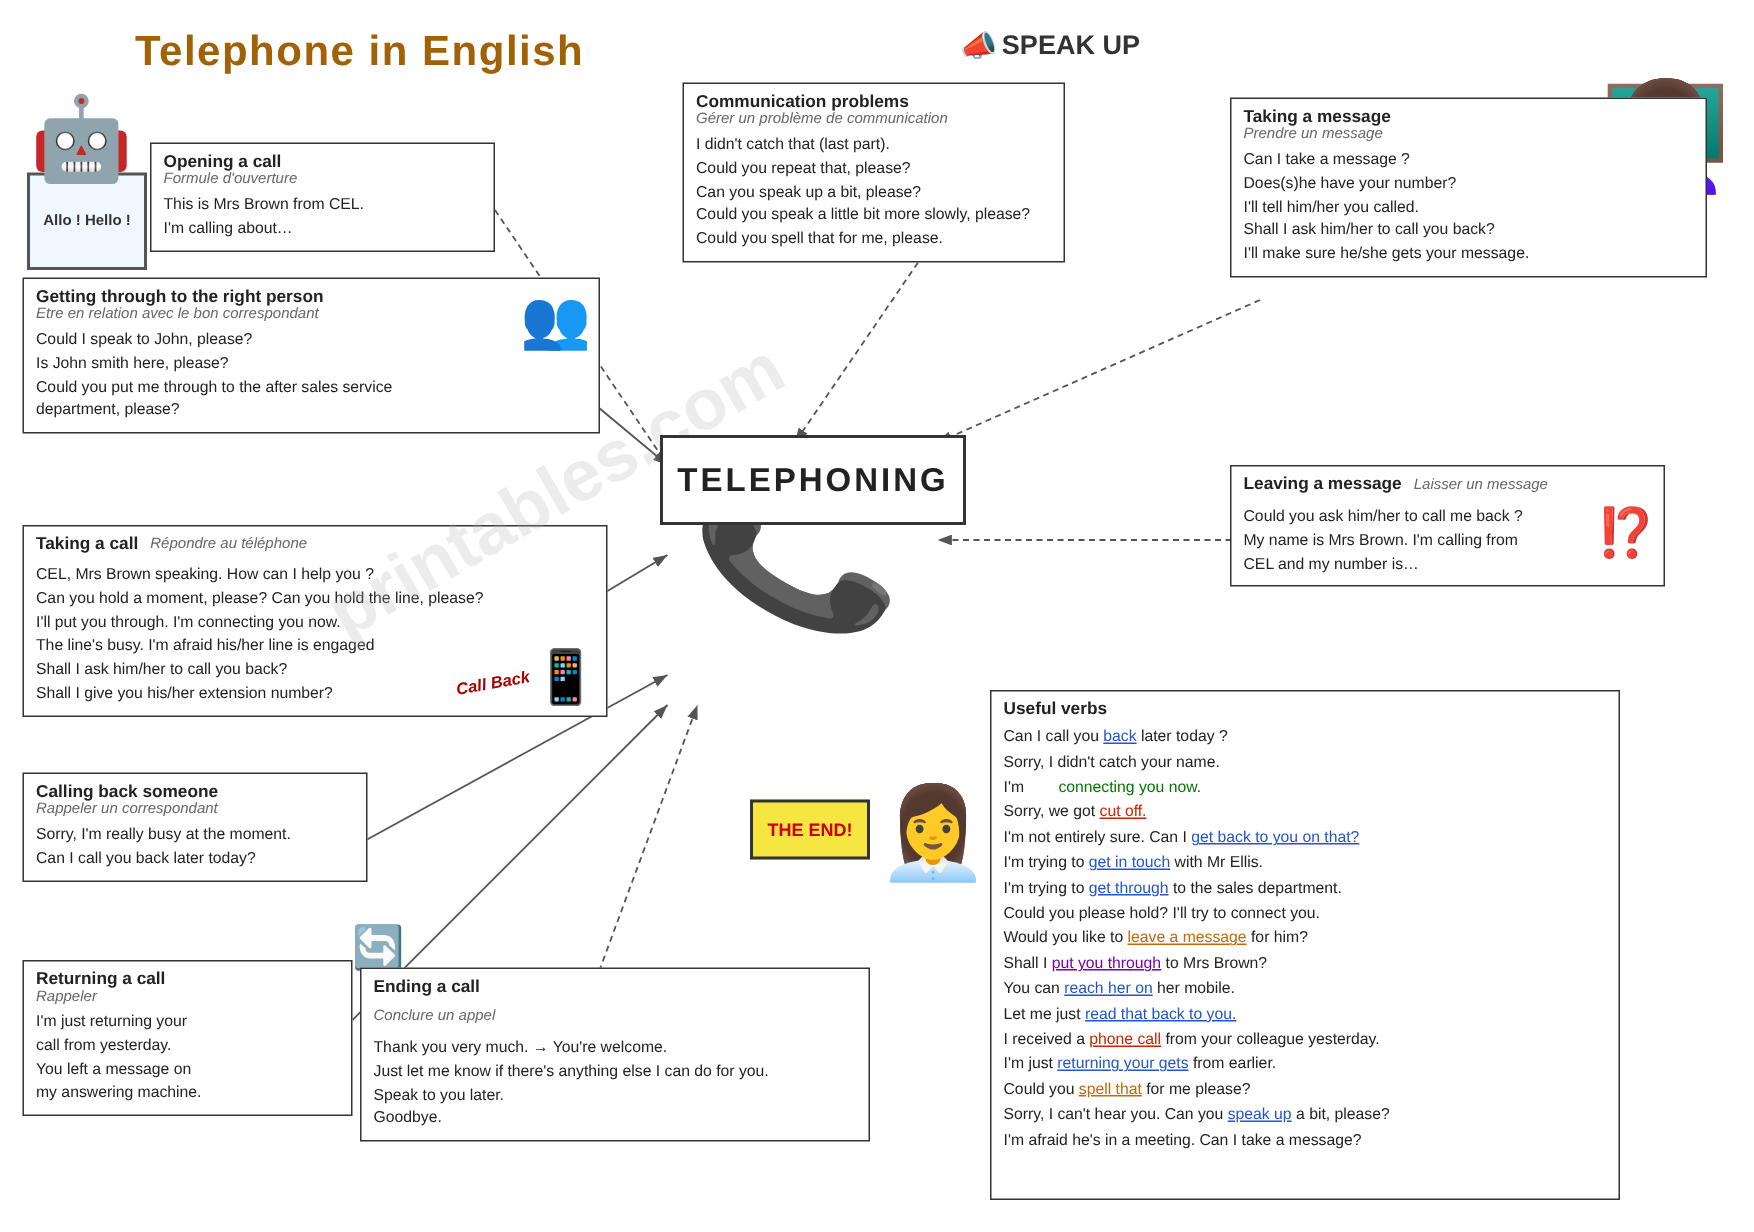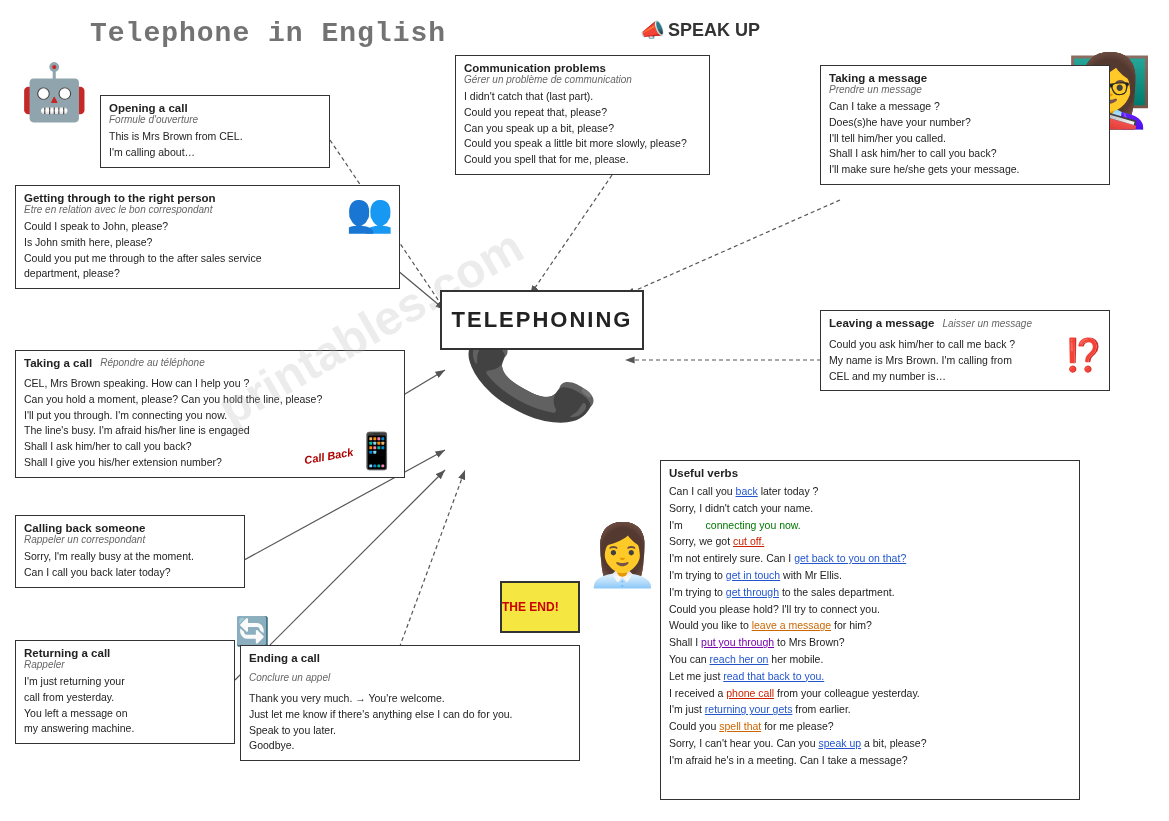--- a/index.html
+++ b/index.html
@@ -17,22 +17,22 @@
       height: 821px;
       position: relative;
       background: white;
     }
     
     .main-title {
       position: absolute;
       top: 18px;
       left: 90px;
       font-size: 28px;
-      font-family: Liberation Mono, monospace;
-      color: #737373;
+      font-family: Liberation Sans, sans-serif;
+      color: #a16207;
       font-weight: bold;
       letter-spacing: 1px;
     }
     
     .speak-up {
       position: absolute;
       top: 18px;
       left: 640px;
       font-size: 18px;
       font-weight: bold;
@@ -121,28 +121,29 @@
       justify-content: center;
       font-size: 10px;
       font-weight: bold;
       text-align: center;
       color: #333;
       background: #f0f8ff;
     }
     
     .the-end {
       position: absolute;
-      top: 581px;
+      top: 533px;
       left: 500px;
       width: 80px;
-      height: 52px;
+      height: 40px;
       background: #f5e642;
       border: 2px solid #333;
       display: flex;
       align-items: center;
+      justify-content: center;
       font-size: 12px;
       font-weight: bold;
       color: #cc0000;
     }
     
     .watermark {
       position: absolute;
       top: 300px;
       left: 200px;
       font-size: 48px;
@@ -192,20 +193,23 @@
 
   <div class="main-title">
     <span>Telephone in English</span>
   </div>
 
   <div class="speak-up">
     <span style="font-size:20px; margin-right:3px;">📣</span>
     <span>SPEAK UP</span>
   </div>
 
+  <div class="allo-box">
+    <span>Allo ! Hello !</span>
+  </div>
 
   <div class="figure-person" style="top:60px; left:20px; font-size:55px;">🤖</div>
 
   <div class="figure-person" style="top:50px; right:15px; font-size:70px;">👩‍🏫</div>
 
   <div class="box" style="top:95px; left:100px; width:230px;">
     <div class="box-title">Opening a call</div>
     <div class="box-subtitle">Formule d'ouverture</div>
     <div class="box-content">
       <span>This is Mrs Brown from CEL.</span><br>
@@ -218,21 +222,21 @@
     <div class="box-subtitle">Gérer un problème de communication</div>
     <div class="box-content">
       <span>I didn't catch that (last part).</span><br>
       <span>Could you repeat that, please?</span><br>
       <span>Can you speak up a bit, please?</span><br>
       <span>Could you speak a little bit more slowly, please?</span><br>
       <span>Could you spell that for me, please.</span>
     </div>
   </div>
 
-  <div class="box" style="top:65px; left:820px; width:290px;">
+  <div class="box" style="top:65px; left:820px; width:318px;">
     <div class="box-title">Taking a message</div>
     <div class="box-subtitle">Prendre un message</div>
     <div class="box-content">
       <span>Can I take a message ?</span><br>
       <span>Does(s)he have your number?</span><br>
       <span>I'll tell him/her you called.</span><br>
       <span>Shall I ask him/her to call you back?</span><br>
       <span>I'll make sure he/she gets your message.</span>
     </div>
   </div>

